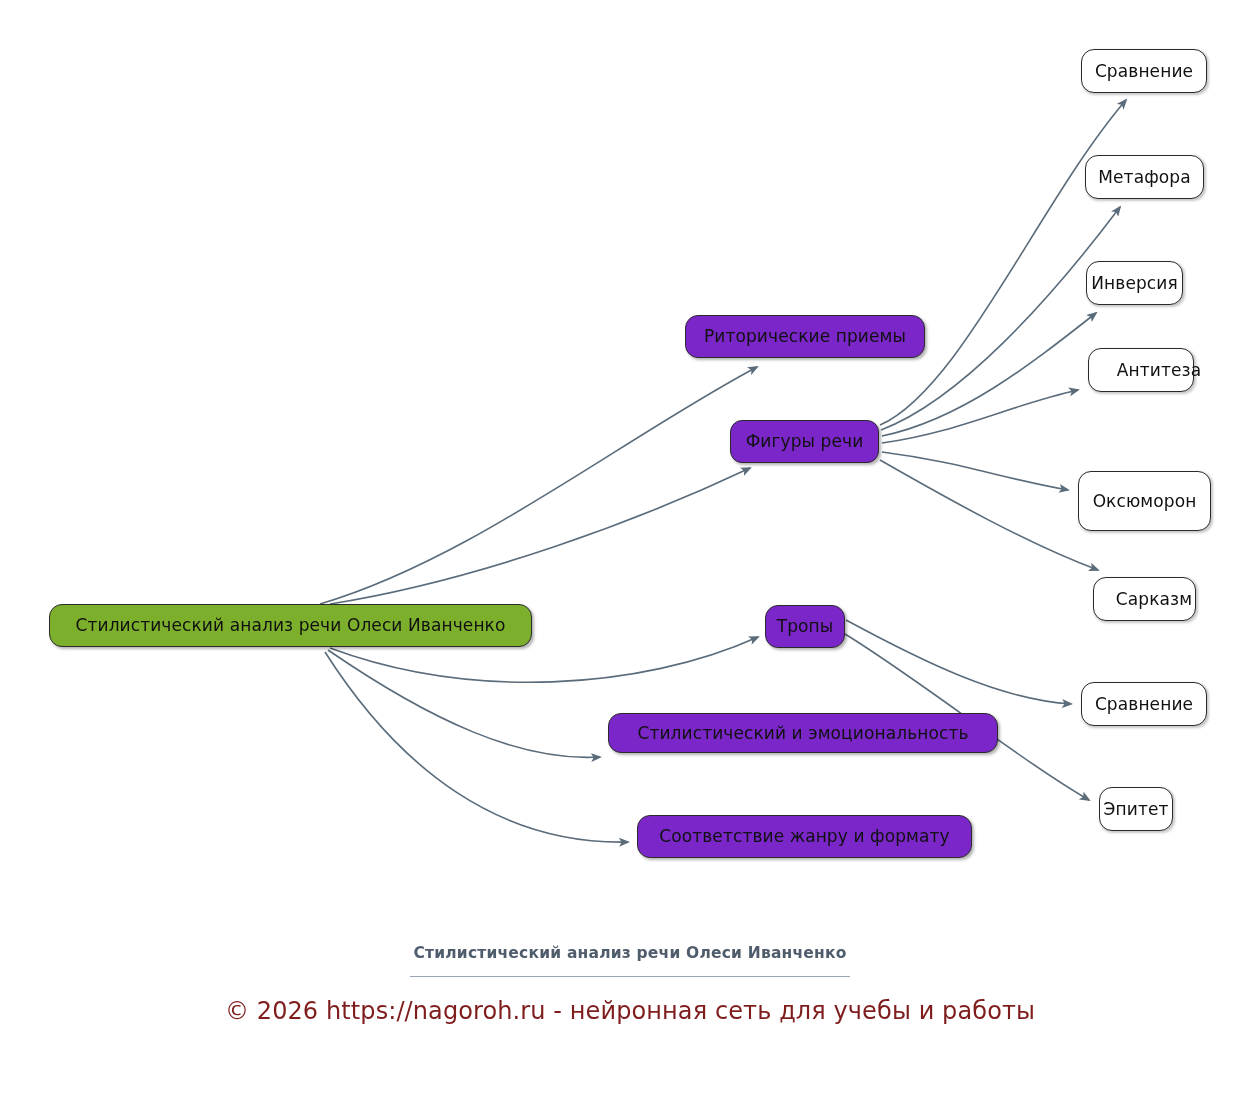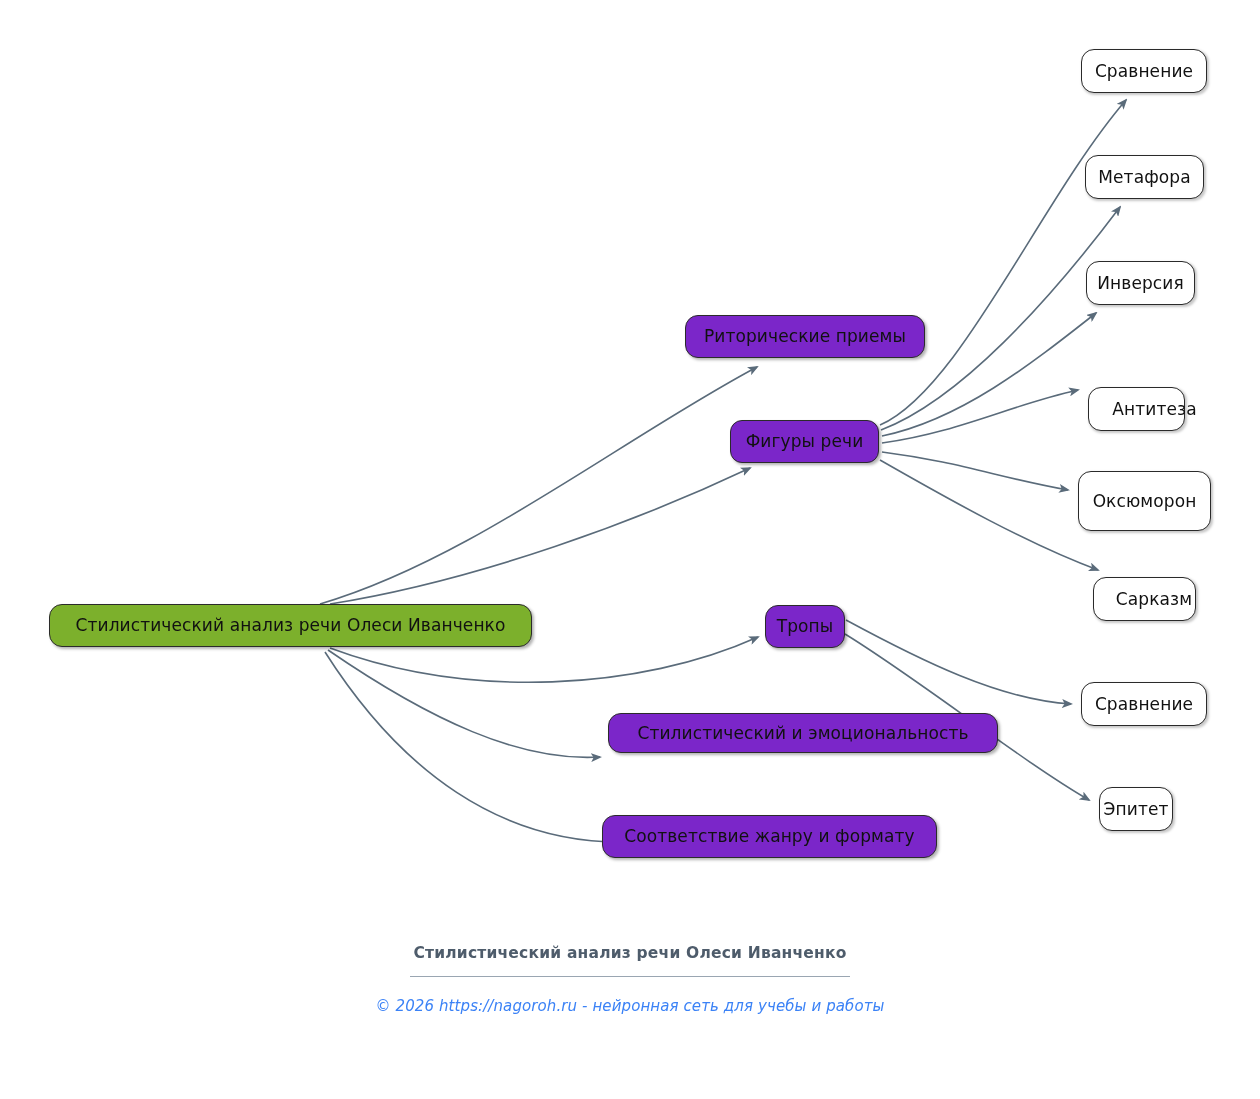--- a/index.html
+++ b/index.html
@@ -66,24 +66,23 @@
     letter-spacing: 0.2px;
   }
   #footer-rule {
     width: 440px;
     height: 1px;
     background: #9aa6b2;
     margin: 14px auto 0 auto;
   }
   #footer-copy {
     margin-top: 20px;
-    font-size: 15px;
-    color: #3b82f6;
+    font-size: 24px;
+    color: #7f1d1d;
     letter-spacing: 0.1px;
-    font-style: italic;
   }
 </style>
 </head>
 <body>
 
 <div id="canvas">
 
   <svg id="edge-layer" viewBox="0 0 1260 1099" width="1260" height="1099">
     <defs>
       <marker id="arrowhead" markerWidth="11" markerHeight="9" refX="9" refY="4.5" orient="auto" markerUnits="userSpaceOnUse">
@@ -116,33 +115,33 @@
       </div>
       <div class="node node-branch" style="left: 730px; top: 420px; width: 149px; height: 43px; border-radius: 12px;">
         <span>Фигуры речи</span>
       </div>
       <div class="node node-branch" style="left: 765px; top: 605px; width: 80px; height: 43px;">
         <span>Тропы</span>
       </div>
       <div class="node node-branch" style="left: 608px; top: 713px; width: 390px; height: 40px;">
         <span>Стилистический и эмоциональность</span>
       </div>
-      <div class="node node-branch" style="left: 602px; top: 815px; width: 335px; height: 43px;">
+      <div class="node node-branch" style="left: 637px; top: 815px; width: 335px; height: 43px;">
         <span>Соответствие жанру и формату</span>
       </div>
       <div class="node node-leaf" style="left: 1081px; top: 49px; width: 126px; height: 44px;">
         <span>Сравнение</span>
       </div>
       <div class="node node-leaf" style="left: 1085px; top: 155px; width: 119px; height: 44px;">
         <span>Метафора</span>
       </div>
-      <div class="node node-leaf" style="left: 1086px; top: 261px; width: 109px; height: 44px; align-items: center;">
+      <div class="node node-leaf" style="left: 1086px; top: 261px; width: 97px; height: 44px; align-items: center;">
         <span>Инверсия</span>
       </div>
-      <div class="node node-leaf" style="left: 1088px; top: 387px; width: 97px; height: 44px; padding-left: 36px;">
+      <div class="node node-leaf" style="left: 1088px; top: 348px; width: 106px; height: 44px; padding-left: 36px;">
         <span>Антитеза</span>
       </div>
       <div class="node node-leaf" style="left: 1078px; top: 471px; width: 133px; height: 60px;">
         <span>Оксюморон</span>
       </div>
       <div class="node node-leaf" style="left: 1093px; top: 577px; width: 103px; height: 44px; padding-left: 19px;">
         <span>Сарказм</span>
       </div>
       <div class="node node-leaf" style="left: 1081px; top: 682px; width: 126px; height: 44px;">
         <span>Сравнение</span>

